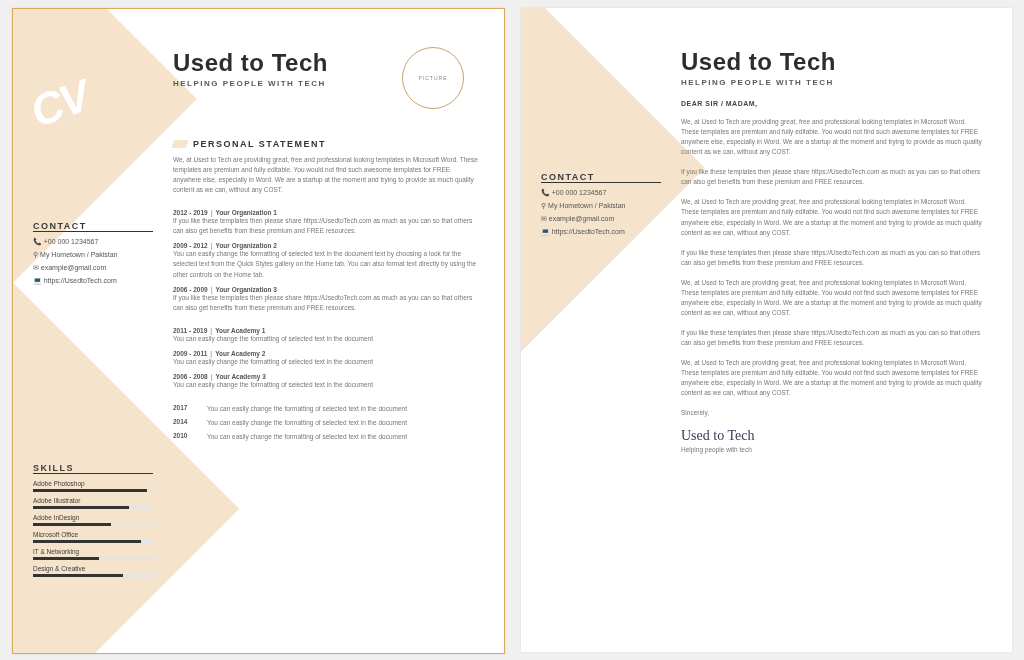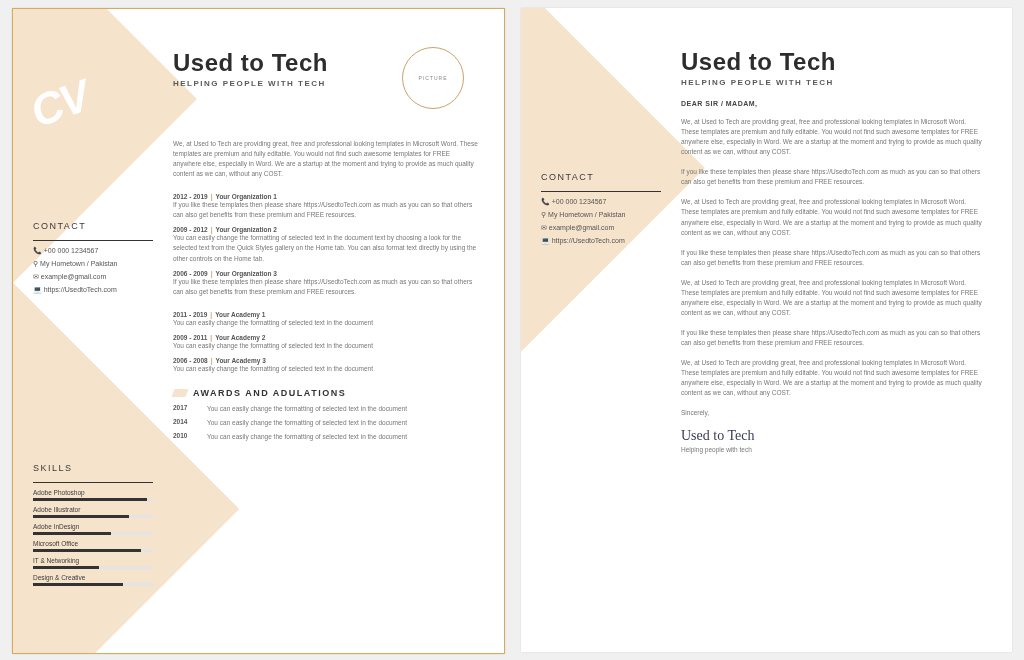--- a/index.html
+++ b/index.html
@@ -13,21 +13,21 @@
 .cvmark { position:absolute; left:18px; top:70px; font-size:44px; font-weight:900; color:#fff; font-style:italic; transform:rotate(-20deg); letter-spacing:-2px; }
 .head { position:absolute; left:160px; top:40px; }
 .name { font-size:24px; font-weight:700; color:#2d2d2d; letter-spacing:.5px; }
 .tagline { font-size:8px; font-weight:700; color:#5a5a5a; letter-spacing:1.5px; margin-top:2px; }
 .pic { position:absolute; right:40px; top:38px; width:60px; height:60px; border-radius:50%; border:1px solid #c9a46a; display:flex; align-items:center; justify-content:center; font-size:5px; color:#888; letter-spacing:1px; }
 .sidebar { position:absolute; left:20px; width:120px; font-size:7px; color:#3a3a3a; }
 .page1 .side1 { top:212px; }
 .page1 .side2 { top:328px; }
 .page1 .side3 { top:454px; }
 .page2 .side1 { top:164px; }
-.sh { font-size:9px; font-weight:400; letter-spacing:1.5px; border-bottom:1px solid #333; padding-bottom:9px; margin-bottom:6px; }
+.sh { font-size:9px; font-weight:700; letter-spacing:1.5px; border-bottom:1px solid #333; padding-bottom:0; margin-bottom:6px; }
 .citem { margin:5px 0; color:#555; }
 .skillrow { font-size:6.5px; margin-top:5px; }
 .barbox { position:relative; height:3px; background:#e4e4e4; margin-top:2px; }
 .barfill { position:absolute; left:0; top:0; height:3px; background:#333; }
 .main { position:absolute; left:160px; right:26px; }
 .page1 .main { top:130px; }
 .sec { margin-bottom:14px; }
 .sechead { display:flex; align-items:center; gap:6px; font-size:9px; font-weight:800; letter-spacing:1.5px; color:#333; margin-bottom:6px; }
 .flag { width:14px; height:8px; background:#f5e3cc; transform:skewX(-20deg); }
 .para { font-size:6.5px; line-height:1.55; color:#777; }
@@ -85,20 +85,24 @@
             <div class="barfill" style="width:55%"></div>
           </div></div>
         <div class="skillrow">Design &amp; Creative<div class="barbox">
             <div class="barfill" style="width:75%"></div>
           </div></div>
       </div>
   </div>
 
   <div class="main">
     <div class="sec">
+      <div class="sechead">
+          <span class="flag"></span>
+          <span>PERSONAL STATEMENT</span>
+        </div>
       <div class="para">We, at Used to Tech are providing great, free and professional looking templates in Microsoft Word. These templates are premium and fully editable. You would not find such awesome templates for FREE anywhere else, especially in Word. We are a startup at the moment and trying to provide as much quality content as we can, without any COST.</div>
     </div>
     <div class="sec">
       <div id="work">
           <div class="entryhead">2012 - 2019<span class="sep">|</span>Your Organization 1</div>
           <div class="para">If you like these templates then please share https://UsedtoTech.com as much as you can so that others can also get benefits from these premium and FREE resources.</div>
           <div class="entryhead">2009 - 2012<span class="sep">|</span>Your Organization 2</div>
           <div class="para">You can easily change the formatting of selected text in the document text by choosing a look for the selected text from the Quick Styles gallery on the Home tab. You can also format text directly by using the other controls on the Home tab.</div>
           <div class="entryhead">2006 - 2009<span class="sep">|</span>Your Organization 3</div>
           <div class="para">If you like these templates then please share https://UsedtoTech.com as much as you can so that others can also get benefits from these premium and FREE resources.</div>
@@ -108,24 +112,20 @@
       <div id="acad">
           <div class="entryhead">2011 - 2019<span class="sep">|</span>Your Academy 1</div>
           <div class="para">You can easily change the formatting of selected text in the document</div>
           <div class="entryhead">2009 - 2011<span class="sep">|</span>Your Academy 2</div>
           <div class="para">You can easily change the formatting of selected text in the document</div>
           <div class="entryhead">2006 - 2008<span class="sep">|</span>Your Academy 3</div>
           <div class="para">You can easily change the formatting of selected text in the document</div>
         </div>
     </div>
     <div class="sec">
-      <div class="sechead">
-          <span class="flag"></span>
-          <span>AWARDS AND ADULATIONS</span>
-        </div>
       <div id="awards">
           <div class="awards">
             <div class="ayear">2017</div>
             <div class="para" style="margin:0">You can easily change the formatting of selected text in the document</div>
           </div>
           <div class="awards">
             <div class="ayear">2014</div>
             <div class="para" style="margin:0">You can easily change the formatting of selected text in the document</div>
           </div>
           <div class="awards">

